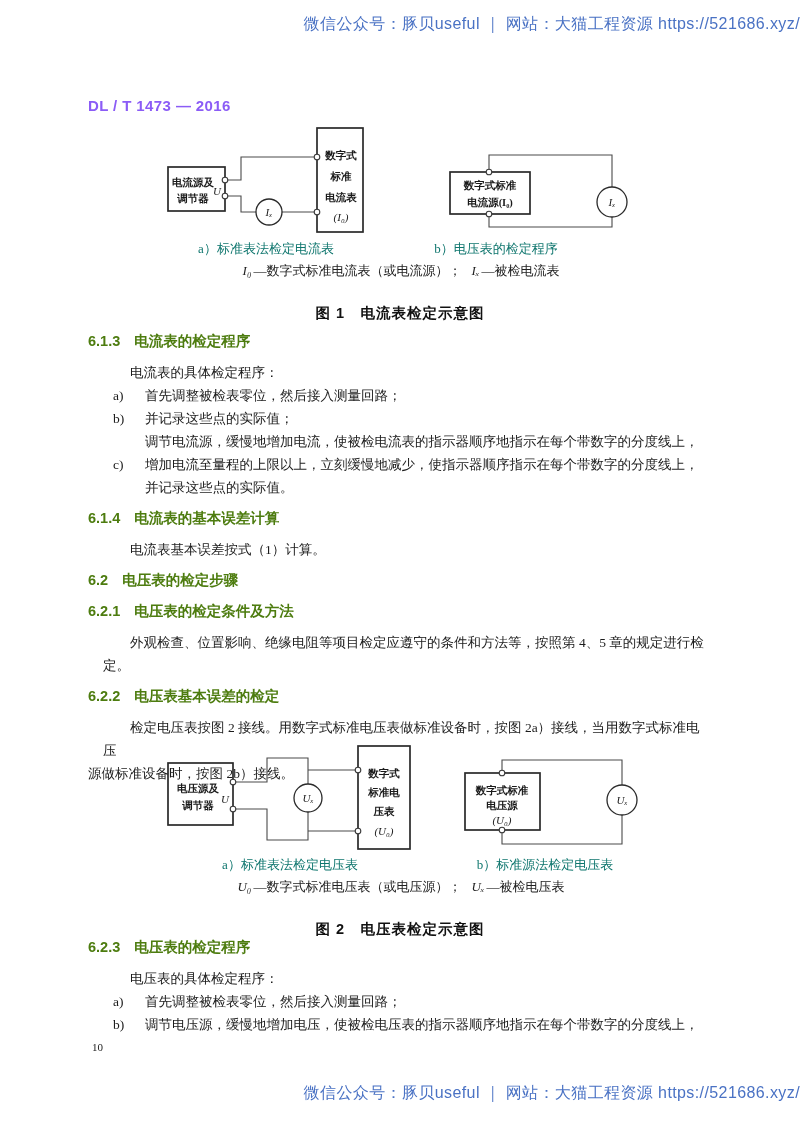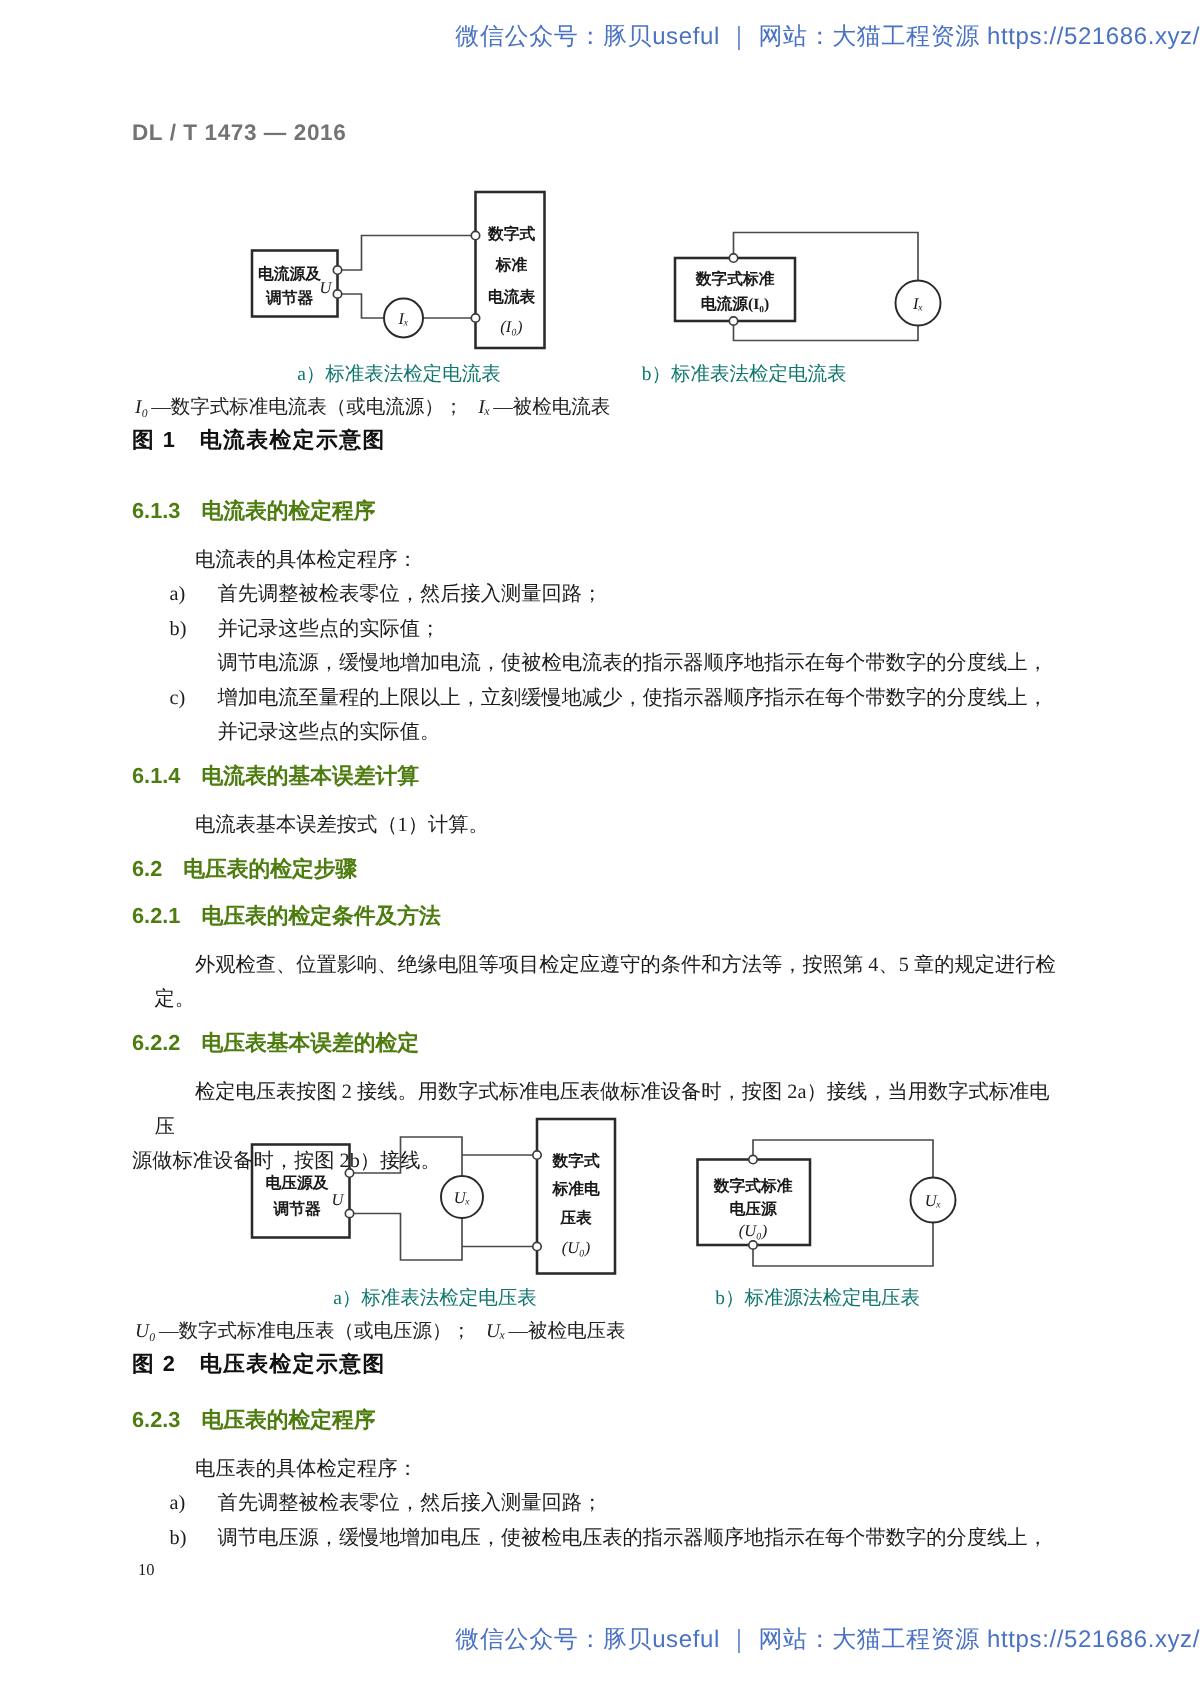--- a/index.html
+++ b/index.html
@@ -7,43 +7,43 @@
     position:relative; width:800px; height:1131px; background:#ffffff;
     font-family:"Liberation Serif", serif; color:#1c1c1c; overflow:hidden;
   }
   .watermark {
     position:absolute; left:0; right:0; text-align:right;
     font-family:"Liberation Sans", sans-serif; font-size:16px; letter-spacing:0.4px;
   }
   .watermark.top { top:14px; }
   .watermark.bottom { top:1083px; }
   .doc-code {
-    position:absolute; top:80px; left:88px;
+    position:absolute; top:97px; left:88px;
     font-family:"Liberation Sans", sans-serif; font-weight:bold; font-size:15px; letter-spacing:0.4px;
-    color:#737373;
+    color:#8b5cf6;
   }
   
   .fig-block { position:absolute; left:88px; width:624px; }
   #fig1 { top:124px; }
   #fig2 { top:742px; }
   .diagrams-row { display:flex; align-items:flex-start; }
   .diagram { flex:none; }
   .d-1a { margin-left:72px; }
   .d-1b { margin-left:68px; }
   .d-2a { margin-left:72px; }
   .d-2b { margin-left:35px; }
   .diagram-caption { text-align:center; font-size:13px; margin-top:2px; position:relative; color:#0f766e; }
   .shift-b1 { left:-60px; }
   .shift-b2 { left:-25px; }
-  .legend-row { text-align:left; font-size:13px; margin-top:4px; color:#222; }
+  .legend-row { text-align:center; font-size:13px; margin-top:4px; color:#222; }
   .legend-row .sym { font-style:italic; font-family:"Liberation Serif", serif; padding:0 2px; }
   .legend-row .sp { margin-left:8px; }
   .fig-title {
-    text-align:left; font-family:"Liberation Sans", sans-serif;
-    font-weight:bold; font-size:14.5px; margin-top:4px; color:#111; letter-spacing:1px;
+    text-align:center; font-family:"Liberation Sans", sans-serif;
+    font-weight:bold; font-size:14.5px; margin-top:24px; color:#111; letter-spacing:1px;
   }
   
   svg.circuit { display:block; }
   .cbox   { fill:none; stroke:#2a2a2a; stroke-width:1.7; }
   .wire   { fill:none; stroke:#4a4a4a; stroke-width:1.1; }
   .term   { fill:#ffffff; stroke:#3a3a3a; stroke-width:1.1; }
   .meterc { fill:#ffffff; stroke:#2a2a2a; stroke-width:1.3; }
   text.ctext {
     font-family:"Liberation Serif", serif; font-weight:bold; font-size:10.5px;
     text-anchor:middle; fill:#1a1a1a;
@@ -112,21 +112,21 @@
           <rect class="cbox" x="10" y="48" width="80" height="42"></rect>
           <text class="ctext" x="50" y="65">数字式标准</text>
           <text class="ctext" x="50" y="82">电流源(I₀)</text>
           <polyline class="wire" points="49,48 49,31 172,31 172,63"></polyline>
           <polyline class="wire" points="172,93 172,103 49,103 49,90"></polyline>
           <circle class="term" cx="49" cy="48" r="2.8"></circle>
           <circle class="term" cx="49" cy="90" r="2.8"></circle>
           <circle class="meterc" cx="172" cy="78" r="15"></circle>
           <text class="csym" x="172" y="82">Iₓ</text>
         </svg>
-        <div class="diagram-caption shift-b1">b）标准表法检定电流表</div>
+        <div class="diagram-caption shift-b1">b）电压表的检定程序</div>
       </div>
 
     </div>
 
     <div class="legend-row">
       <span class="sym">I₀</span><span>—数字式标准电流表（或电流源）；</span><span class="sym sp">Iₓ</span><span>—被检电流表</span>
     </div>
     <div class="fig-title">图 1　电流表检定示意图</div>
   </div>
 

